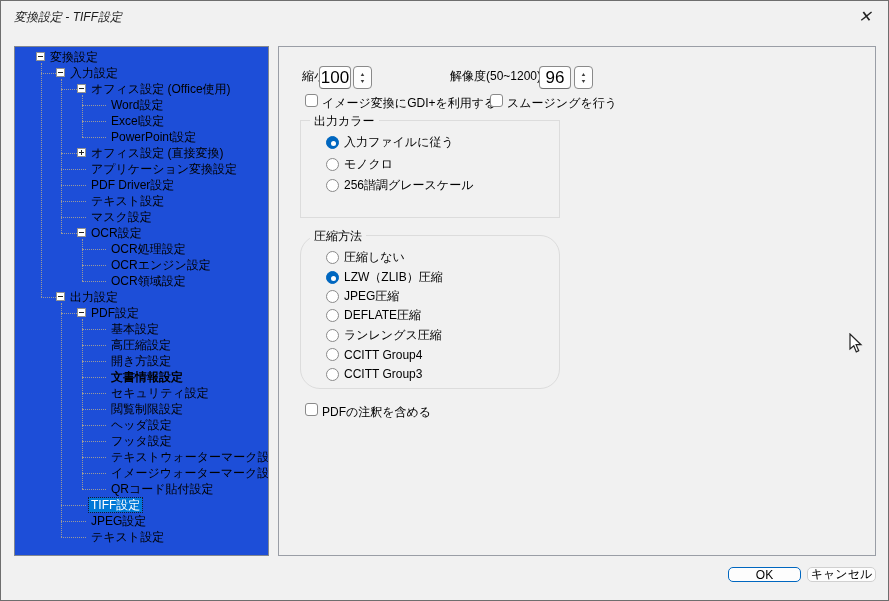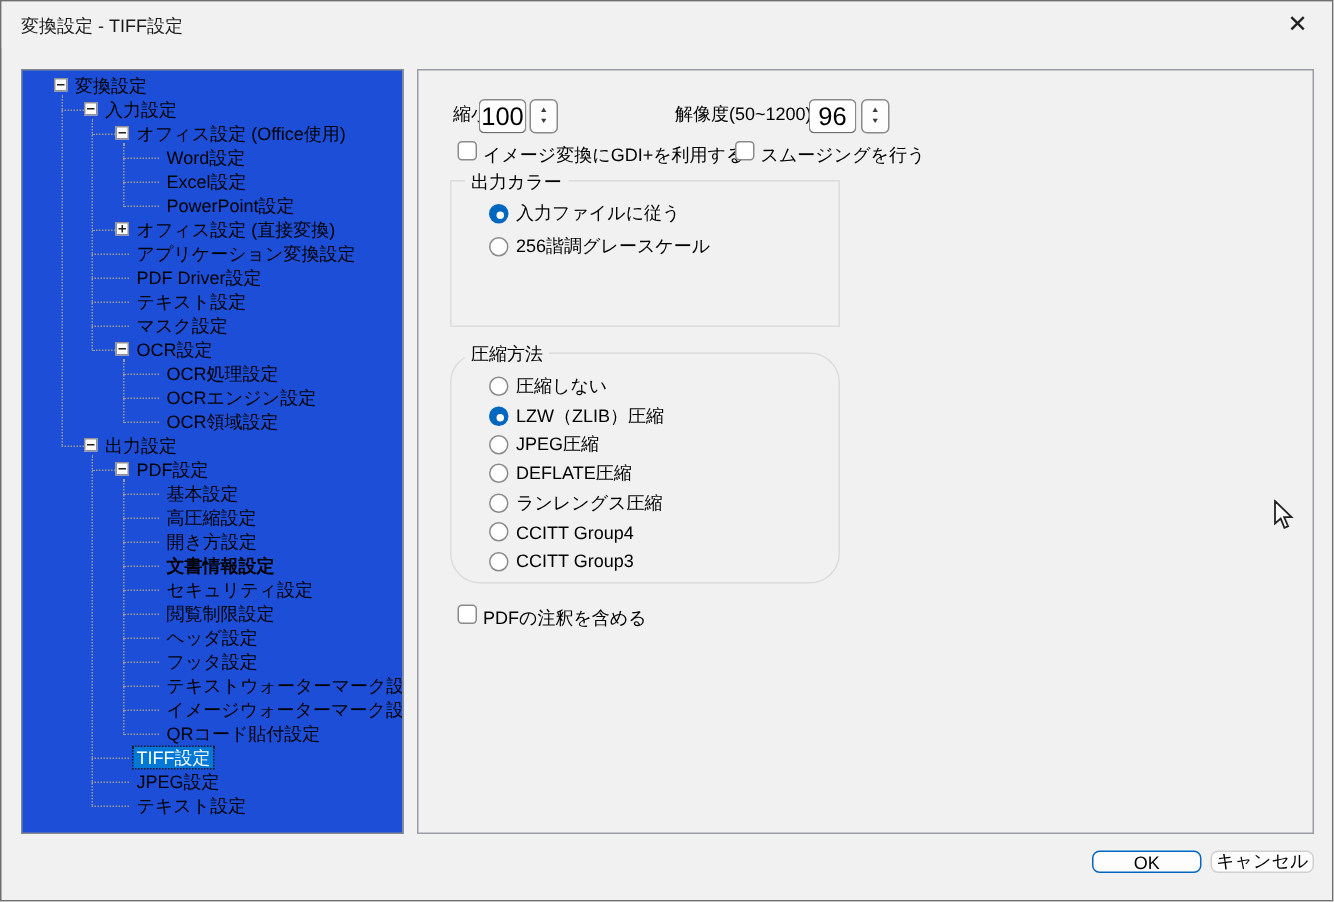--- a/index.html
+++ b/index.html
@@ -1,18 +1,18 @@
 <!DOCTYPE html>
 <html style="--accent: #0067c0; --selection: #0078d7;"><head>
 <meta charset="utf-8">
 <style>
   html,body{margin:0;padding:0;background:#d9d9d9;}
   *{box-sizing:border-box;font-family:"Liberation Sans",sans-serif;}
   .window{position:relative;width:889px;height:601px;background:#f1f1f1;border:1px solid #6e6e6e;overflow:hidden;}
-  .titlebar{position:absolute;left:0;top:0;width:100%;height:31px;background:#f1f1f1;}
+  .titlebar{position:absolute;left:0;top:0;width:100%;height:31px;background:#f1f1f1;font-style:italic;}
   .title{position:absolute;left:13px;top:8px;font-size:12px;color:#1b1b1b;white-space:nowrap;}
   .close-btn{position:absolute;right:0;top:0;width:46px;height:31px;display:flex;align-items:center;justify-content:center;cursor:default;}
   .close-btn span{font-size:16px;color:#222;line-height:16px;}
   .tree-panel{position:absolute;left:13px;top:45px;width:255px;height:510px;background:#1d4ed8;border:1px solid #828790;overflow:hidden;padding-left:18px;}
   .tree-label{position:absolute;font-size:12px;line-height:14px;color:#000;white-space:nowrap;padding:0 2px;}
   .tree-label.selected{background:var(--selection,#0078d7);color:#fff;outline:1px dotted #10222b;}
   .hline{position:absolute;height:0;border-top:1px dotted #9a9a9a;}
   .vline{position:absolute;width:0;border-left:1px dotted #9a9a9a;}
   .expander{position:absolute;width:9px;height:9px;background:#fff;border:1px solid #919191;}
   .expander::before{content:"";position:absolute;left:1px;top:3px;width:5px;height:1px;background:#222;}
@@ -148,20 +148,24 @@
 
     <div class="group g1" style="left:21px;top:73px;width:260px;height:98px;">
       <span class="legend">出力カラー</span>
       <div class="radios" style="padding-top:11px;" id="color-radios">
           <div class="radio-row">
             <span class="radio on"></span>
             <span class="radio-label">入力ファイルに従う</span>
           </div>
           <div class="radio-row">
             <span class="radio"></span>
+            <span class="radio-label">モノクロ</span>
+          </div>
+          <div class="radio-row">
+            <span class="radio"></span>
             <span class="radio-label">256諧調グレースケール</span>
           </div>
         </div>
     </div>
 
     <div class="group g2" style="left:21px;top:188px;width:260px;height:154px;border-radius:20px;">
       <span class="legend">圧縮方法</span>
       <div class="radios" style="padding-top:12px;" id="compression-radios">
           <div class="radio-row">
             <span class="radio"></span>

